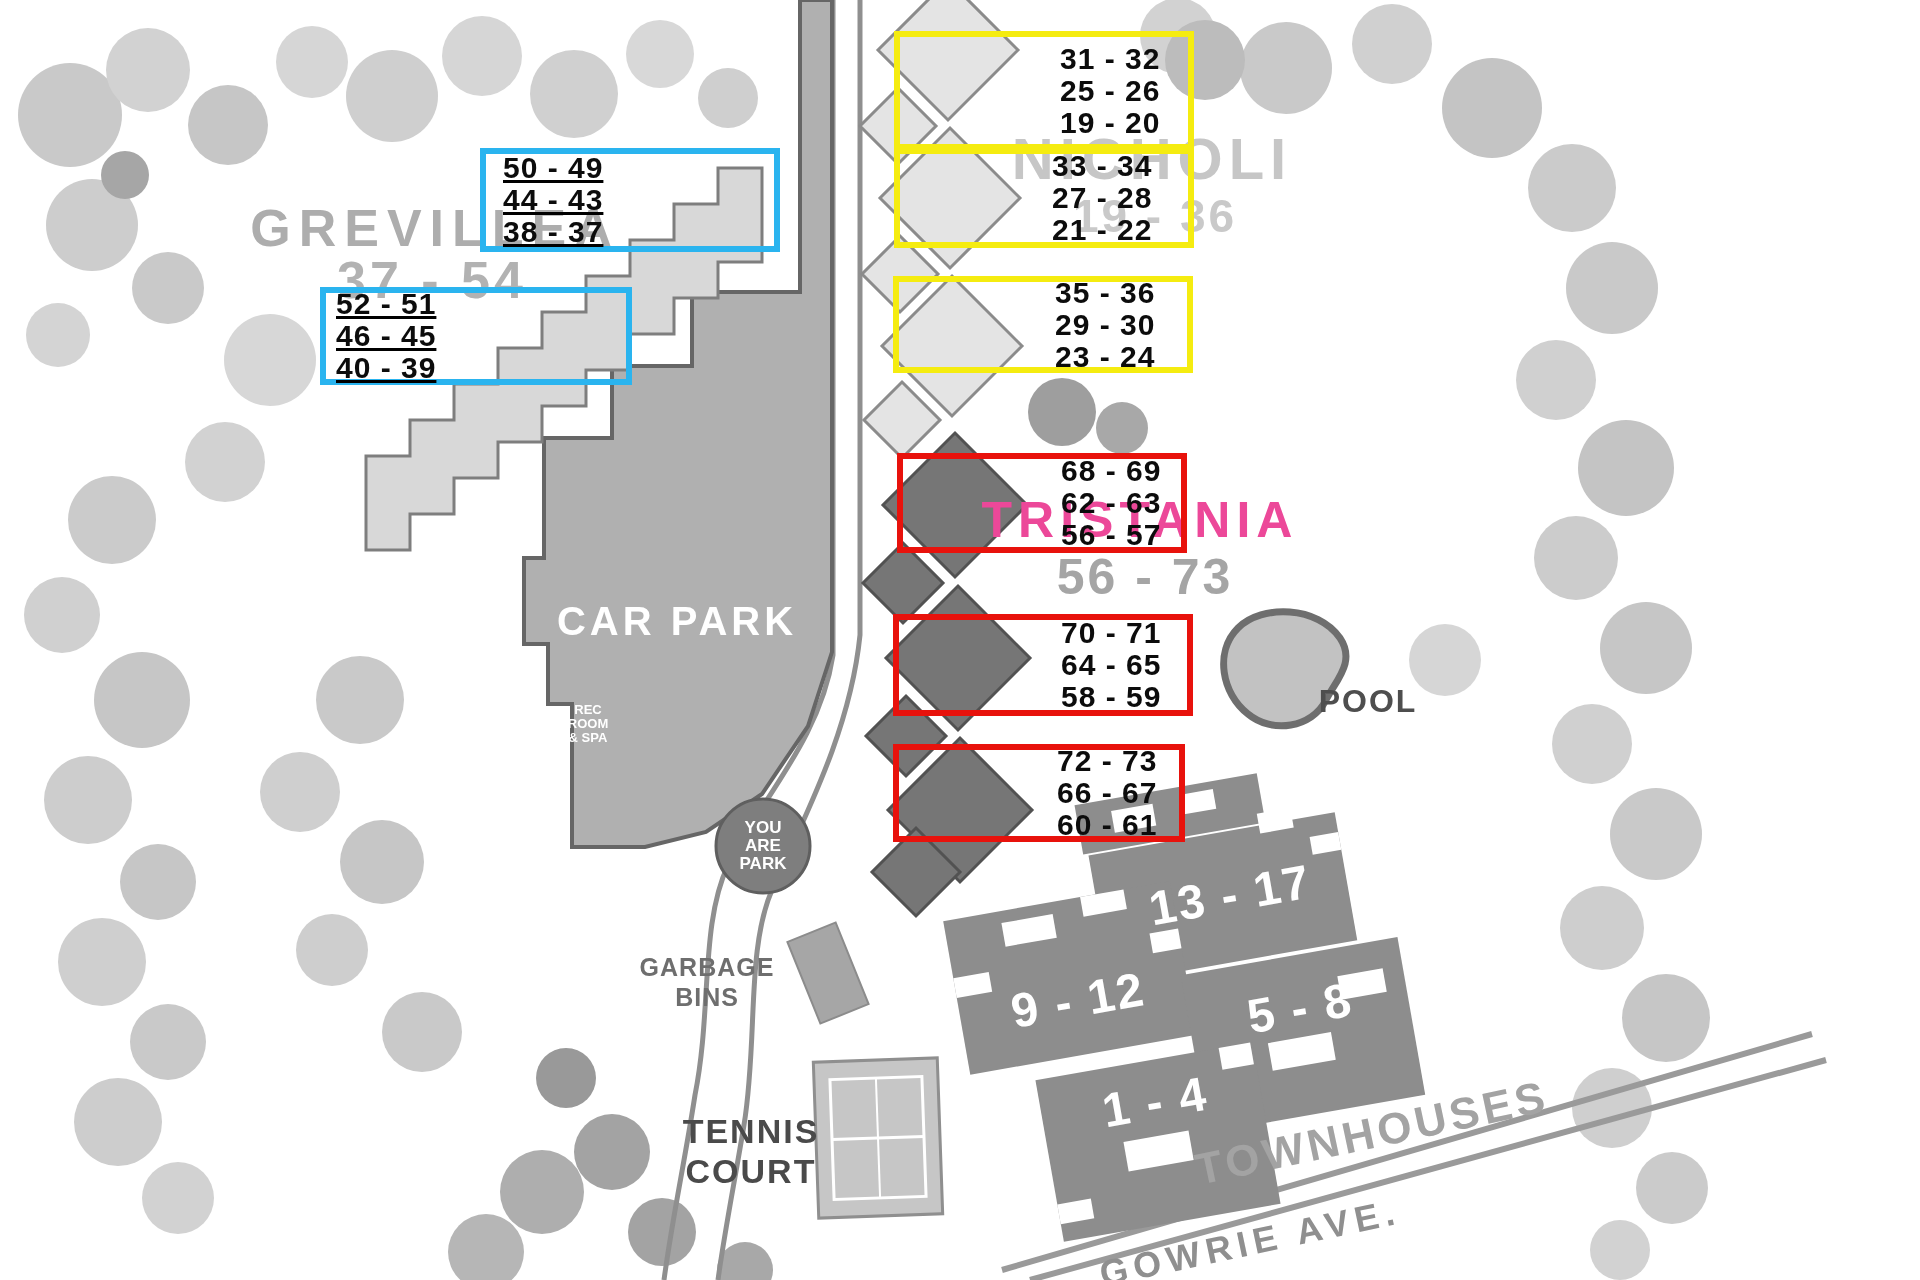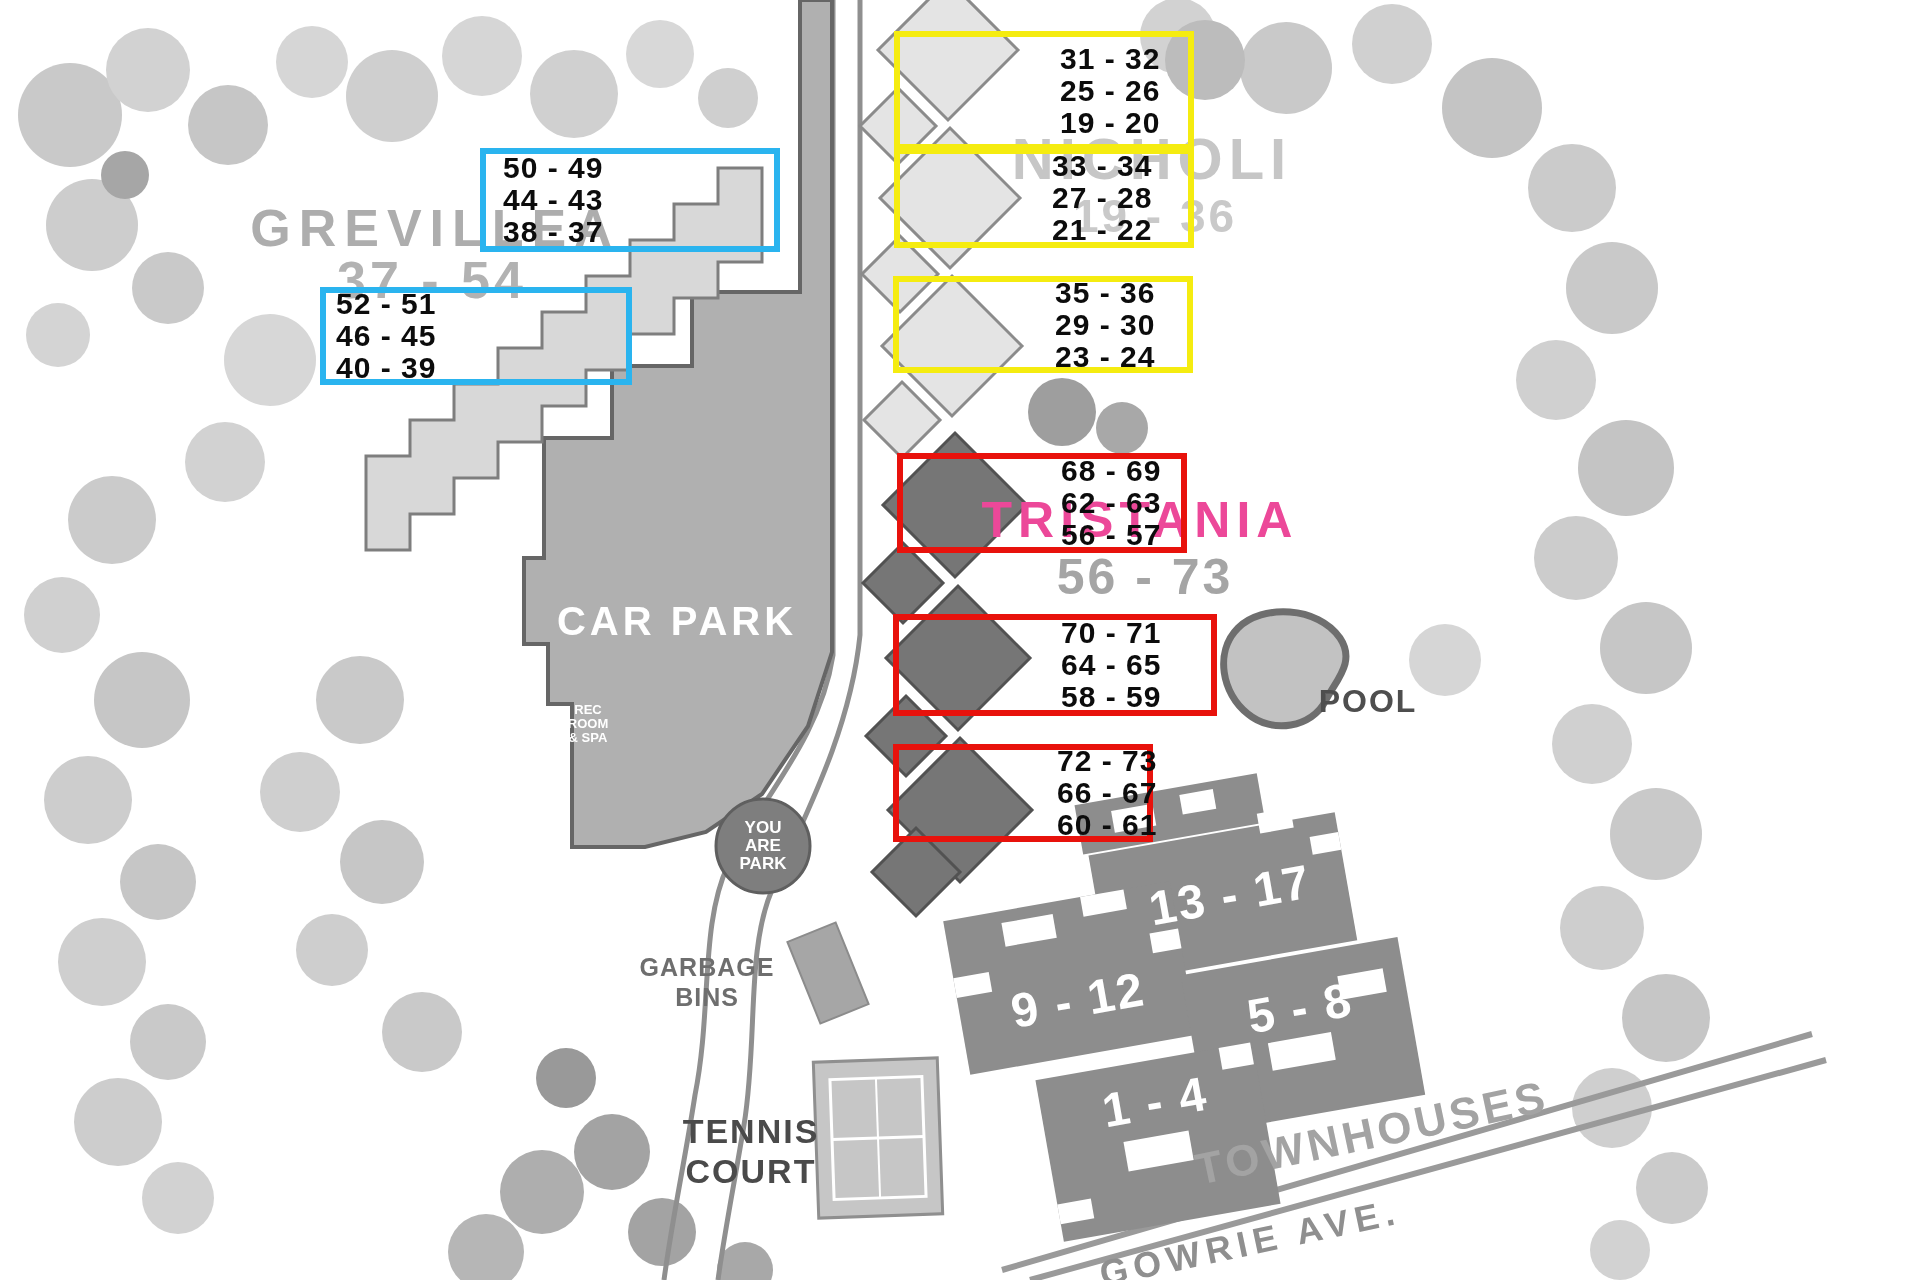--- a/index.html
+++ b/index.html
@@ -7,21 +7,21 @@
          font-family:"Liberation Sans",sans-serif;}
   .stage svg.base{position:absolute;left:0;top:0;}
   .ghost{position:absolute;transform:translate(-50%,-50%);font-weight:bold;white-space:nowrap;z-index:2;}
   .rot{transform:translate(-50%,-50%) rotate(-12deg);}
   .facility{position:absolute;transform:translate(-50%,-50%);font-weight:bold;text-align:center;
             white-space:nowrap;z-index:2;}
   .facility span{display:block;}
   .ubox{position:absolute;border:6px solid;box-sizing:border-box;display:flex;align-items:center;z-index:3;background:transparent;}
   .ubox .col{display:flex;flex-direction:column;align-items:center;font-weight:bold;font-size:30px;
              line-height:32px;color:#0c0c0c;letter-spacing:1px;white-space:nowrap;}
-  .blue{border-color:#2ab4ef;}
+  .blue{border-color:#2ab4ef;text-decoration:underline;}
   .yellow{border-color:#f5ec10;}
   .red{border-color:#e8120c;}
   .thlabel{position:absolute;transform:translate(-50%,-50%) rotate(-10deg);color:#ffffff;font-weight:bold;
            font-size:48px;letter-spacing:2px;white-space:nowrap;z-index:2;}
   .whitesmall{color:#ffffff;}
 </style>
 </head>
 <body>
 
 <div class="stage">
@@ -243,28 +243,28 @@
     </div>
   </div>
 
   <div class="ubox red" style="left:897px;top:453px;width:290px;height:100px">
     <div class="col" style="margin-left:158px">
       <span>68 - 69</span>
       <span>62 - 63</span>
       <span>56 - 57</span>
     </div>
   </div>
-  <div class="ubox red" style="left:893px;top:614px;width:324px;height:102px">
+  <div class="ubox red" style="left:893px;top:614px;width:300px;height:102px">
     <div class="col" style="margin-left:162px">
       <span>70 - 71</span>
       <span>64 - 65</span>
       <span>58 - 59</span>
     </div>
   </div>
-  <div class="ubox red" style="left:893px;top:744px;width:260px;height:98px">
+  <div class="ubox red" style="left:893px;top:744px;width:292px;height:98px">
     <div class="col" style="margin-left:158px">
       <span>72 - 73</span>
       <span>66 - 67</span>
       <span>60 - 61</span>
     </div>
   </div>
 
 </div>
 
 </body></html>

